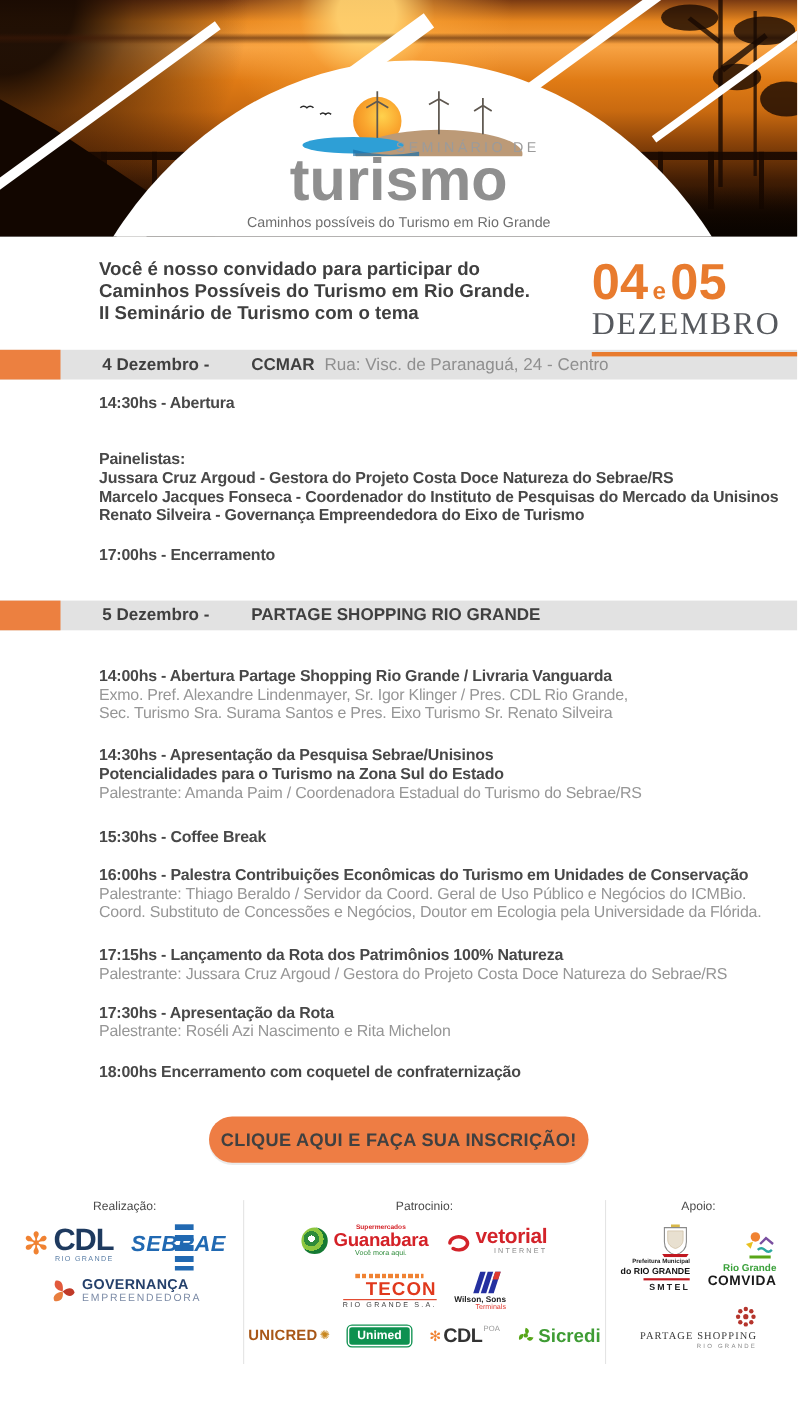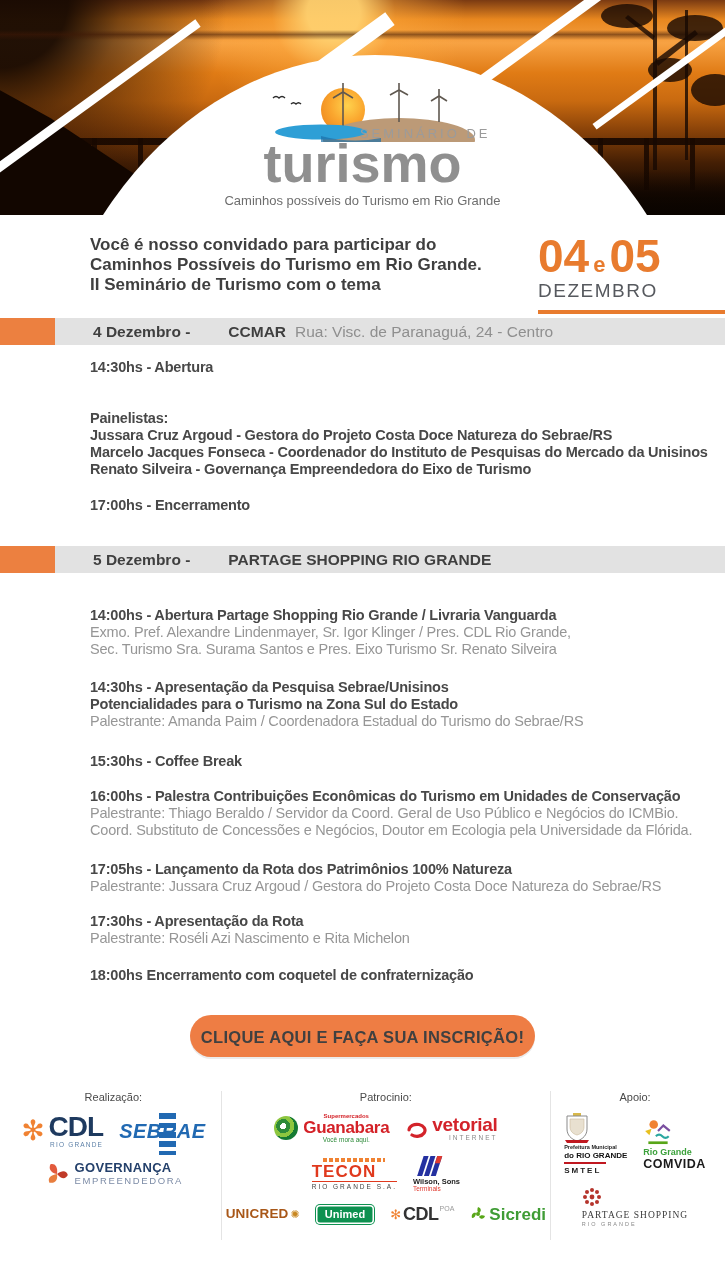--- a/index.html
+++ b/index.html
@@ -31,21 +31,21 @@
   .logo-kicker{position:absolute;top:44px;right:12px;font-size:13px;letter-spacing:3px;color:#9b9b9b;}
   .logo-title{margin-top:-10px;font-size:54px;font-weight:bold;letter-spacing:0px;color:#8f8f8f;line-height:1;}
   .logo-tagline{margin-top:3px;font-size:13px;color:#6e6e6e;}
 
   
   .intro{margin:20px 0 0 90px;width:440px;font-size:17px;font-weight:bold;color:#3f3f3f;line-height:20px;}
   .date-block{position:absolute;top:233px;right:0;width:187px;}
   .date-days{display:flex;align-items:baseline;color:#e87b2e;font-weight:bold;line-height:1;}
   .d-num{font-size:46px;}
   .d-e{font-size:22px;margin:0 4px;}
-  .date-month{font-size:19px;color:#56595e;letter-spacing:1.5px;margin-top:2px;line-height:1;}
+  .date-month{font-size:29px;color:#56595e;letter-spacing:1.5px;margin-top:2px;line-height:1;font-family:Liberation Serif, serif;}
   .date-rule{height:4px;background:#e87b2e;margin-top:10px;}
 
   
   .sec-bar{display:flex;align-items:center;height:27px;background:#e2e2e2;}
   .sec-bar .sq{width:55px;align-self:stretch;background:#ec8040;flex:0 0 55px;}
   .sec-title{font-size:15.5px;font-weight:bold;color:#3f3f3f;margin-left:38px;white-space:nowrap;}
   .sec-loc{font-size:15.5px;color:#8f8f8f;margin-left:9px;white-space:nowrap;}
   .mt23{margin-top:23px;}.mt32{margin-top:32px;}
   .sched{padding-left:90px;padding-right:10px;}
   .it-t{font-size:14.5px;font-weight:bold;color:#484848;line-height:17px;letter-spacing:-0.2px;white-space:nowrap;}
@@ -61,21 +61,21 @@
 
   
   .footer{display:flex;margin-top:34px;padding:0 10px;align-items:stretch;}
   .f-col{text-align:center;}
   .f-realz{width:230px;}
   .f-patro{flex:1;border-left:1px solid #e4e4e4;border-right:1px solid #e4e4e4;margin:0 4px;padding:0 4px;}
   .f-apoio{width:178px;}
   .f-label{font-size:11px;color:#4a4a4a;margin-bottom:10px;}
   .f-row{display:flex;justify-content:center;align-items:center;gap:16px;margin-bottom:12px;}
   .lg{display:inline-flex;align-items:center;line-height:1;}
-  .lg-col{display:inline-flex;flex-direction:column;align-items:flex-start;line-height:1;}
+  .lg-col{display:inline-flex;flex-direction:column;align-items:flex-end;line-height:1;}
 
   
   .cdl-star{color:#f08232;font-size:28px;margin-right:4px;}
   .cdl-txt{display:flex;flex-direction:column;align-items:flex-end;}
   .cdl-name{font-size:28px;font-weight:bold;color:#1e3a5f;letter-spacing:-1px;}
   .cdl-sub{font-size:6.5px;color:#5e81a8;letter-spacing:1.2px;margin-top:1px;}
   
   .lg-sebrae{position:relative;}
   .sebrae-bars{position:absolute;left:40px;top:-8px;width:17px;height:42px;
       background:repeating-linear-gradient(180deg,#2169b2 0 5.5px,#ffffff 5.5px 9.5px);}
@@ -243,21 +243,21 @@
     </div>
     <div class="it i-mt23">
       <div class="it-t">15:30hs - Coffee Break</div>
     </div>
     <div class="it i-mt18">
       <div class="it-t">16:00hs - Palestra Contribuições Econômicas do Turismo em Unidades de Conservação</div>
       <div class="it-s">Palestrante: Thiago Beraldo / Servidor da Coord. Geral de Uso Público e Negócios do ICMBio.</div>
       <div class="it-s">Coord. Substituto de Concessões e Negócios, Doutor em Ecologia pela Universidade da Flórida.</div>
     </div>
     <div class="it i-mt22">
-      <div class="it-t">17:05hs - Lançamento da Rota dos Patrimônios 100% Natureza</div>
+      <div class="it-t">17:15hs - Lançamento da Rota dos Patrimônios 100% Natureza</div>
       <div class="it-s">Palestrante: Jussara Cruz Argoud / Gestora do Projeto Costa Doce Natureza do Sebrae/RS</div>
     </div>
     <div class="it i-mt18">
       <div class="it-t">17:30hs - Apresentação da Rota</div>
       <div class="it-s">Palestrante: Roséli Azi Nascimento e Rita Michelon</div>
     </div>
     <div class="it i-mt20">
       <div class="it-t">18:00hs Encerramento com coquetel de confraternização</div>
     </div>
   </div>

